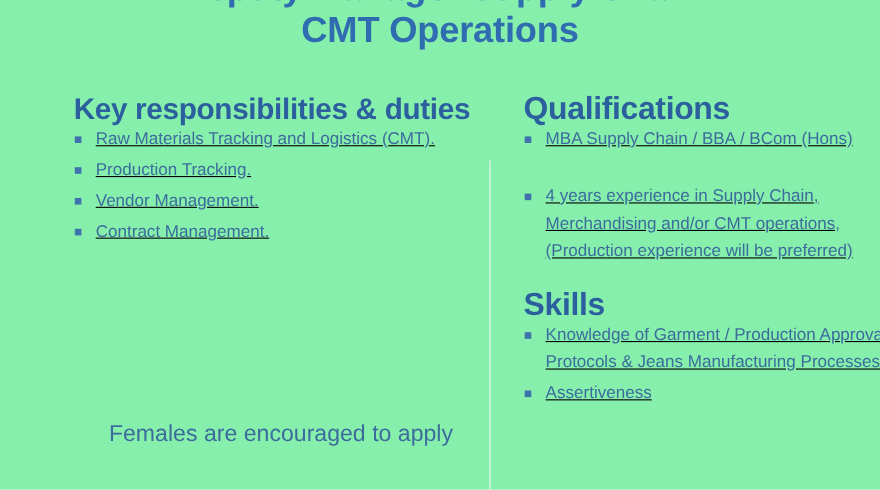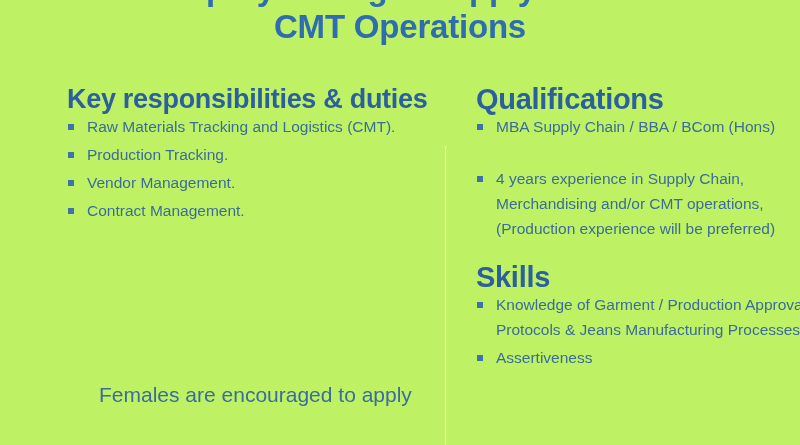--- a/index.html
+++ b/index.html
@@ -12,21 +12,21 @@
     height: 445px;
     overflow: hidden;
     font-family: "Liberation Sans", sans-serif;
     -webkit-font-smoothing: antialiased;
   }
 
   .slide {
     position: relative;
     width: 800px;
     height: 445px;
-    background: #bef264;
+    background: #86efac;
     overflow: hidden;
   }
 
   
   .title-block {
     position: absolute;
     top: -30px;
     left: 0;
     width: 800px;
     text-align: center;
@@ -86,20 +86,21 @@
     letter-spacing: -0.3px;
     margin: 0;
   }
   .heading.left-heading { font-size: 27px; }
 
   
   ul.bullets {
     list-style: none;
     margin: 0;
     padding: 0;
+    text-decoration: underline;
   }
   ul.bullets li {
     position: relative;
     color: #3c6c9c;
     font-size: 15.5px;
     line-height: 25px;
     padding-left: 20px;
     margin: 0 0 3px 0;
   }
   ul.bullets li .sq {

